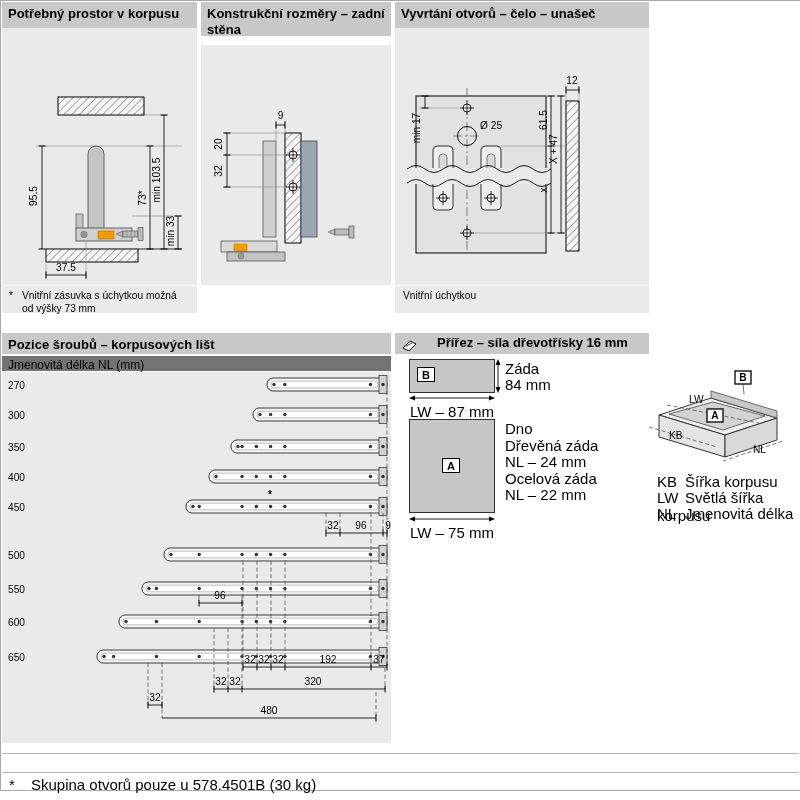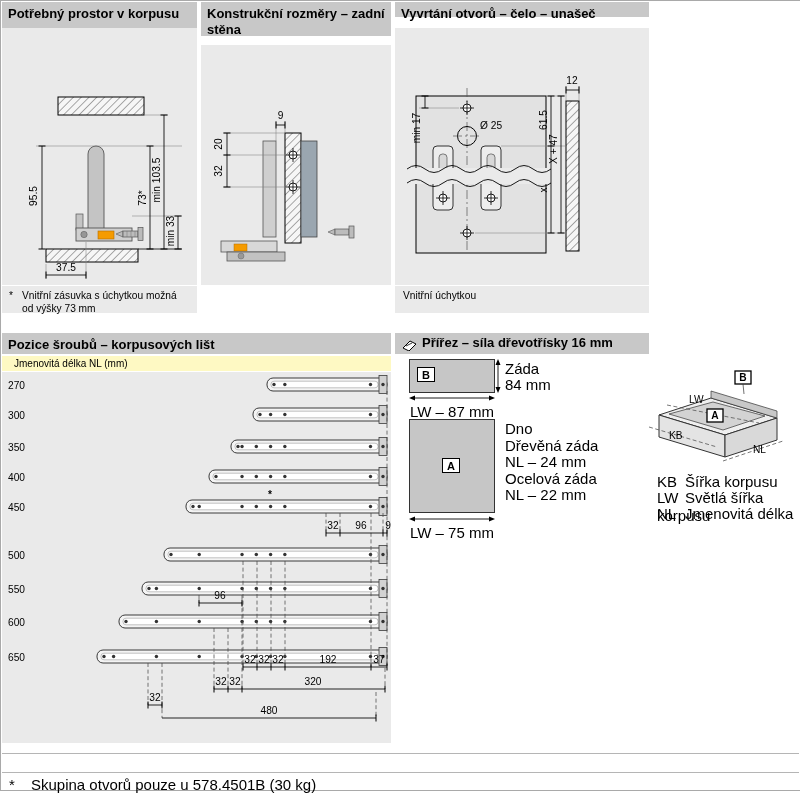--- a/index.html
+++ b/index.html
@@ -1,38 +1,38 @@
 <!DOCTYPE html>
 <html><head>
 <meta charset="utf-8">
 <style>
   html,body{margin:0;padding:0}
   body{width:800px;height:800px;position:relative;font-family:"Liberation Sans",sans-serif;background:#fff;color:#000}
   .page{position:absolute;left:0;top:0;width:800px;height:789px;border:1px solid #a9a9a9;background:#fff}
   .abs{position:absolute;box-sizing:border-box}
   .hdr{background:#c8c8c8;font-weight:bold;font-size:13px;line-height:1.25;padding:4px 6px}
-  .sub{background:#fef9c3;font-size:10px;padding:2px 12px}
+  .sub{background:#737373;font-size:12px;padding:2px 6px}
   .draw{background:#eaeaea}
   .note{background:#eaeaea;font-size:10.2px;line-height:1.3;padding:3px 8px 3px 20px}
   .note .star{position:absolute;left:7px;top:3px}
   .note.nostar{padding-left:8px}
   svg{display:block}
   svg text{font-family:"Liberation Sans",sans-serif;font-size:10.2px;fill:#000}
   .dimline{stroke:#000;stroke-width:0.85;fill:none}
   .ext{stroke:#808080;stroke-width:0.55;fill:none}
   .dash{stroke:#4a4a4a;stroke-width:0.75;stroke-dasharray:4 2.6;fill:none}
   .ctr{stroke:#555;stroke-width:0.7;stroke-dasharray:9 3 2 3;fill:none}
   .tick{stroke:#000;stroke-width:1}
   .cutrect{background:#c6c6c6;border:1px solid #333}
   .tag{background:#fff;border:1.5px solid #000;font-weight:bold;font-size:11px;width:18px;height:15px;display:flex;align-items:center;justify-content:center}
   .lbl{font-size:15px;line-height:1.2}
   .ctrtxt{text-align:center}
   .hline{background:#b5b5b5;height:1px}
   .legend-key{display:inline-block;width:28px}
-  .hdr-flex{display:flex;align-items:center;gap:5px}
+  .hdr-flex{display:flex;align-items:center;gap:20px}
 </style>
 </head>
 <body>
 
 <div class="page">
 
   <div class="abs hdr" style="left:1px;top:1px;width:195px;height:26px">
     <span>Potřebný prostor v korpusu</span>
   </div>
   <div class="abs draw" style="left:1px;top:27px;width:195px;height:257px">
@@ -147,21 +147,21 @@
         <line class="tick" x1="22.5" y1="88" x2="29.5" y2="88"></line>
         <line class="tick" x1="22.5" y1="110" x2="29.5" y2="110"></line>
         <text transform="rotate(-90 21 99)" x="21" y="99" text-anchor="middle">20</text>
         <line class="dimline" x1="26" y1="110" x2="26" y2="142"></line>
         <line class="tick" x1="22.5" y1="142" x2="29.5" y2="142"></line>
         <text transform="rotate(-90 21 126)" x="21" y="126" text-anchor="middle">32</text>
       </g>
     </svg>
   </div>
 
-  <div class="abs hdr" style="left:394px;top:1px;width:254px;height:15px">
+  <div class="abs hdr" style="left:394px;top:1px;width:254px;height:26px">
     <span>Vyvrtání otvorů – čelo – unašeč</span>
   </div>
   <div class="abs draw" style="left:394px;top:27px;width:254px;height:257px">
     <svg width="254" height="257" viewBox="0 0 254 257">
       <defs>
         <pattern id="hC" width="5.5" height="5.5" patternUnits="userSpaceOnUse" patternTransform="rotate(45)">
           <rect width="5.5" height="5.5" fill="#f6f6f6"></rect>
           <line x1="0" y1="0" x2="0" y2="5.5" stroke="#666" stroke-width="1.1"></line>
         </pattern>
         <g id="tg3">

